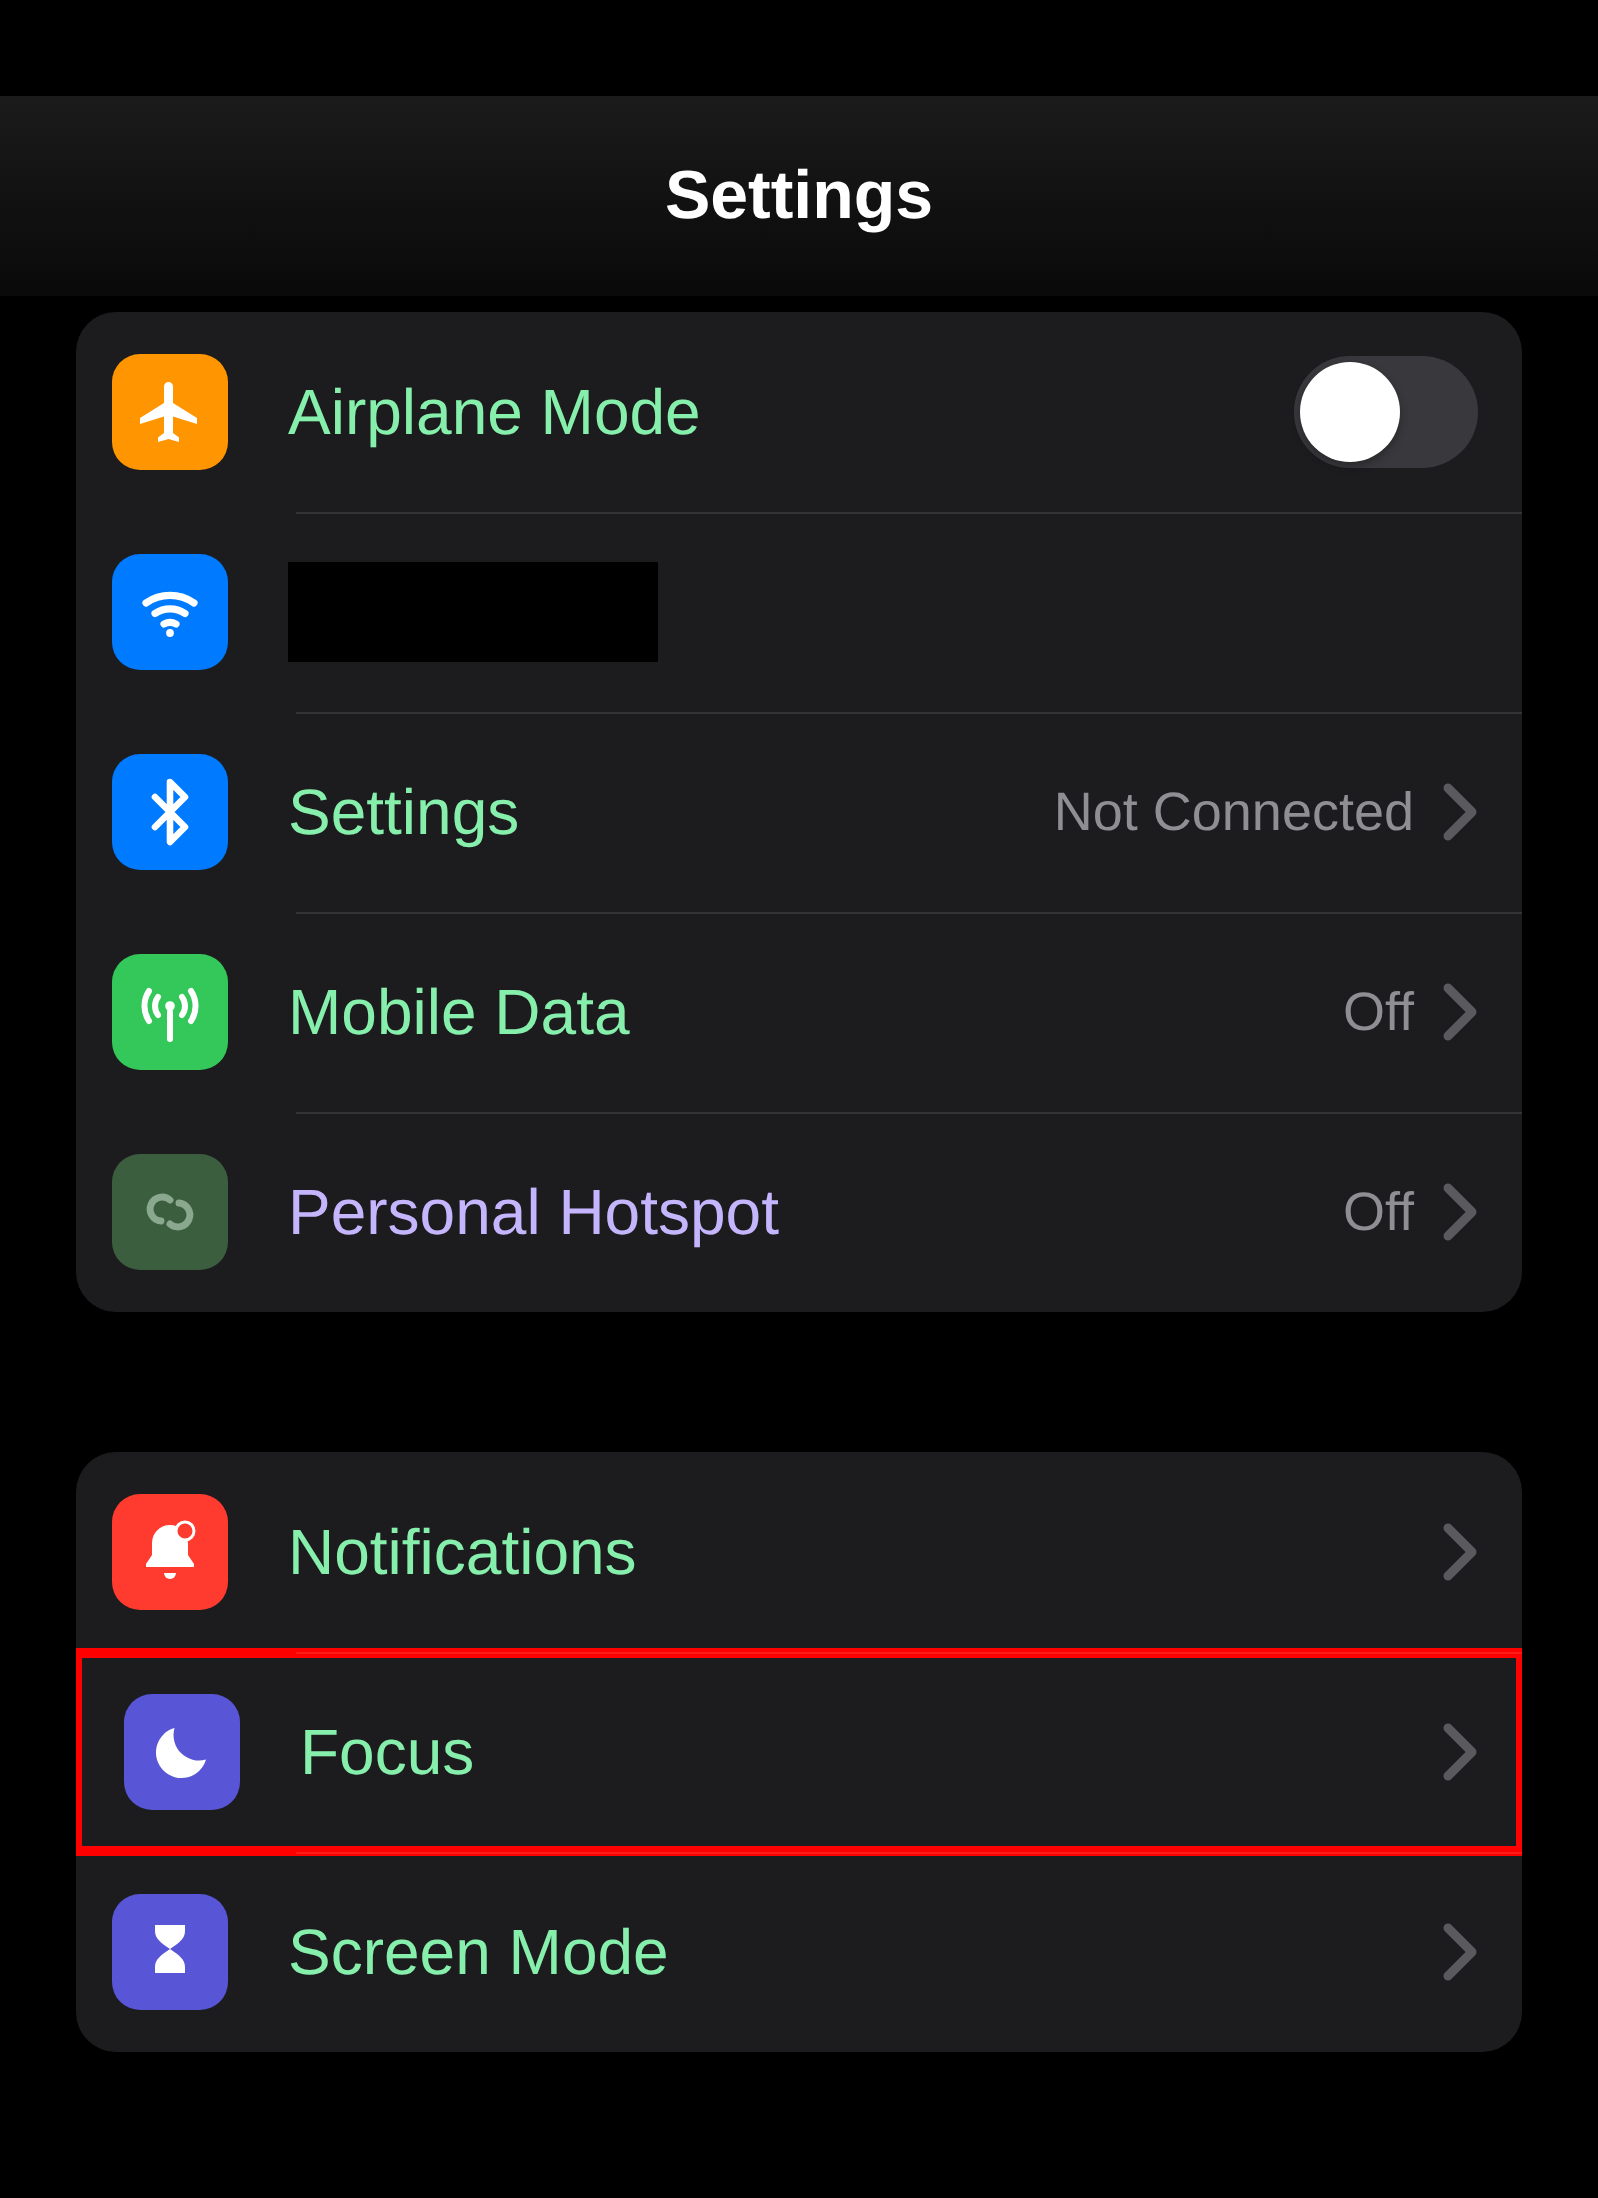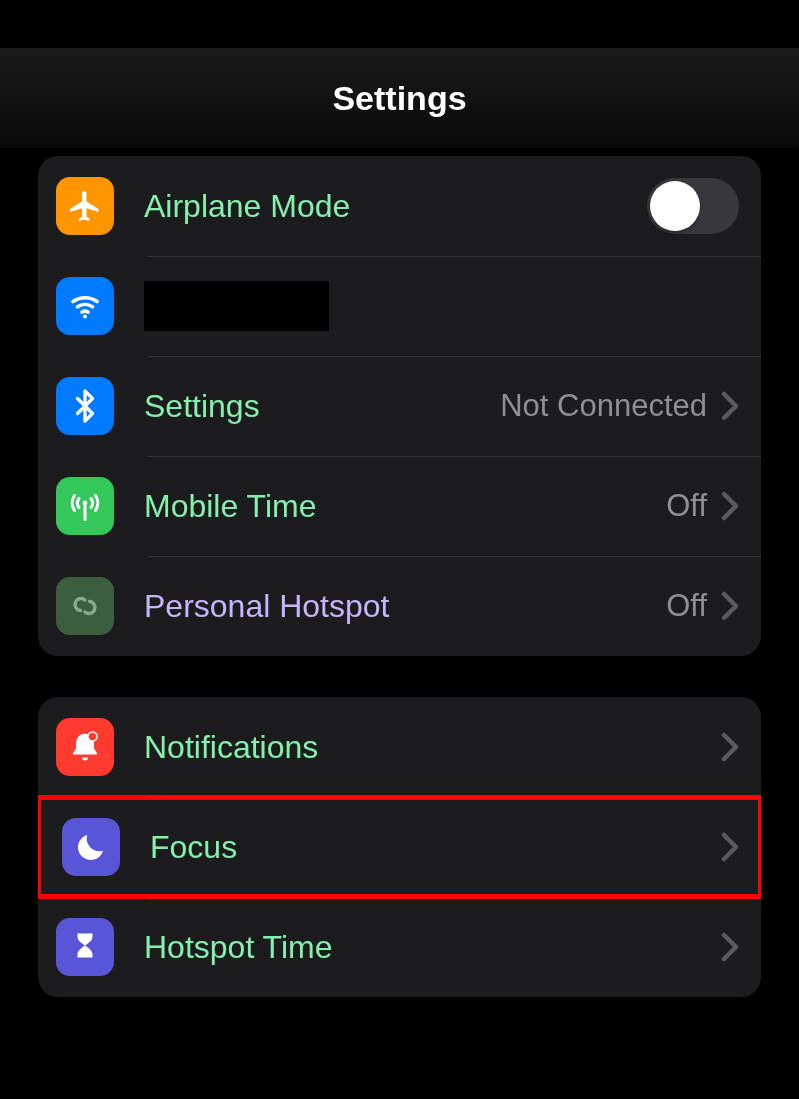--- a/index.html
+++ b/index.html
@@ -24,21 +24,21 @@
     font-weight: 600;
     color: #fff;
   }
   .group {
     background: #1c1c1e;
     margin: 18px 38px 0 38px;
     border-radius: 20px;
     overflow: hidden;
   }
   .group.first { margin-top: 8px; }
-  .group.second { margin-top: 41px; }
+  .group.second { margin-top: 70px; }
   .row {
     display: flex;
     align-items: center;
     height: 100px;
     padding: 0 22px 0 18px;
     position: relative;
   }
   .row + .row::before {
     content: "";
     position: absolute;
@@ -60,21 +60,21 @@
     margin-right: 30px;
     color: #fff;
   }
   .icon-box svg { width: 36px; height: 36px; }
   .label {
     font-size: 32px;
     color: #86efac;
     flex: 1;
   }
   .value {
-    font-size: 31px;
+    font-size: 27px;
     color: #8e8e93;
     margin-right: 14px;
   }
   .value.redacted {
     background: #000;
     color: #000;
     width: 185px;
     height: 50px;
     display: inline-block;
     margin-right: 6px;
@@ -168,21 +168,21 @@
     <div class="icon-box bg-green">
       <svg viewBox="0 0 24 24" fill="none" stroke="currentColor" stroke-width="2" stroke-linecap="round">
           <path d="M12 12v9"></path>
           <circle cx="12" cy="10" r="1.6" fill="currentColor" stroke="none"></circle>
           <path d="M8 13a5 5 0 0 1 0-6"></path>
           <path d="M16 7a5 5 0 0 1 0 6"></path>
           <path d="M5 15a9 9 0 0 1 0-10"></path>
           <path d="M19 5a9 9 0 0 1 0 10"></path>
         </svg>
     </div>
-    <div class="label">Mobile Time</div>
+    <div class="label">Mobile Data</div>
     <span class="value">Off</span>
     <span class="chevron">
       <svg viewBox="0 0 12 20" fill="none" stroke="currentColor" stroke-width="3" stroke-linecap="round" stroke-linejoin="round">
           <path d="M2 2l8 8-8 8"></path>
         </svg>
     </span>
   </div>
 
   <div class="row dim">
     <div class="icon-box bg-dgreen">
@@ -234,21 +234,21 @@
         </svg>
     </span>
   </div>
 
   <div class="row">
     <div class="icon-box bg-indigo">
       <svg viewBox="0 0 24 24" fill="currentColor">
           <path d="M7 3h10v2c0 2.5-2 4-5 6 3 2 5 3.5 5 6v2H7v-2c0-2.5 2-4 5-6-3-2-5-3.5-5-6V3z"></path>
         </svg>
     </div>
-    <div class="label">Hotspot Time</div>
+    <div class="label">Screen Mode</div>
     <span class="chevron">
       <svg viewBox="0 0 12 20" fill="none" stroke="currentColor" stroke-width="3" stroke-linecap="round" stroke-linejoin="round">
           <path d="M2 2l8 8-8 8"></path>
         </svg>
     </span>
   </div>
 
 </div>
 
 </body></html>

